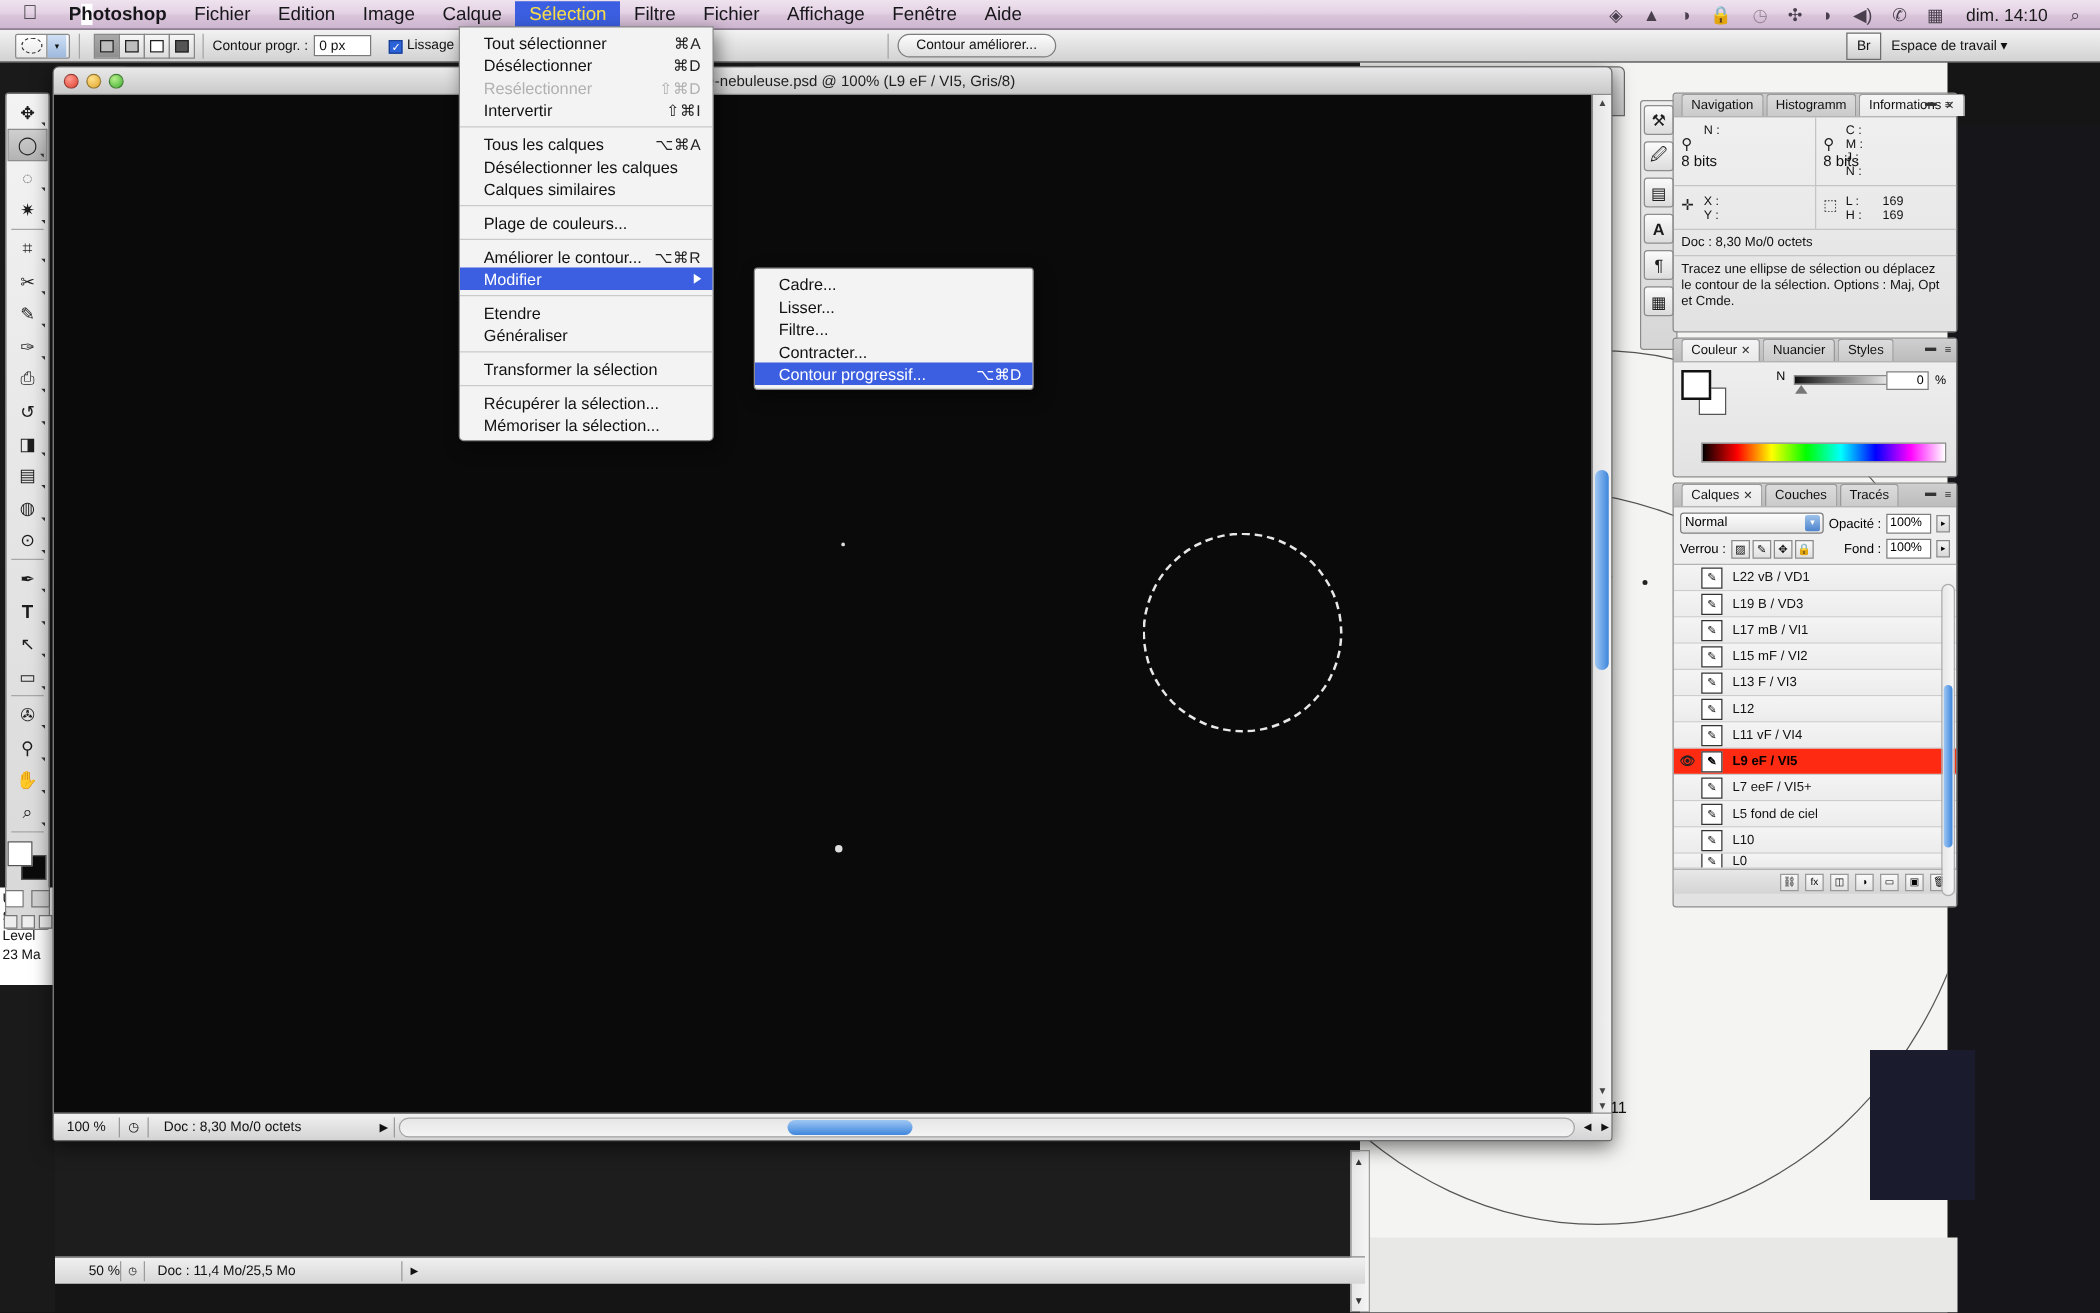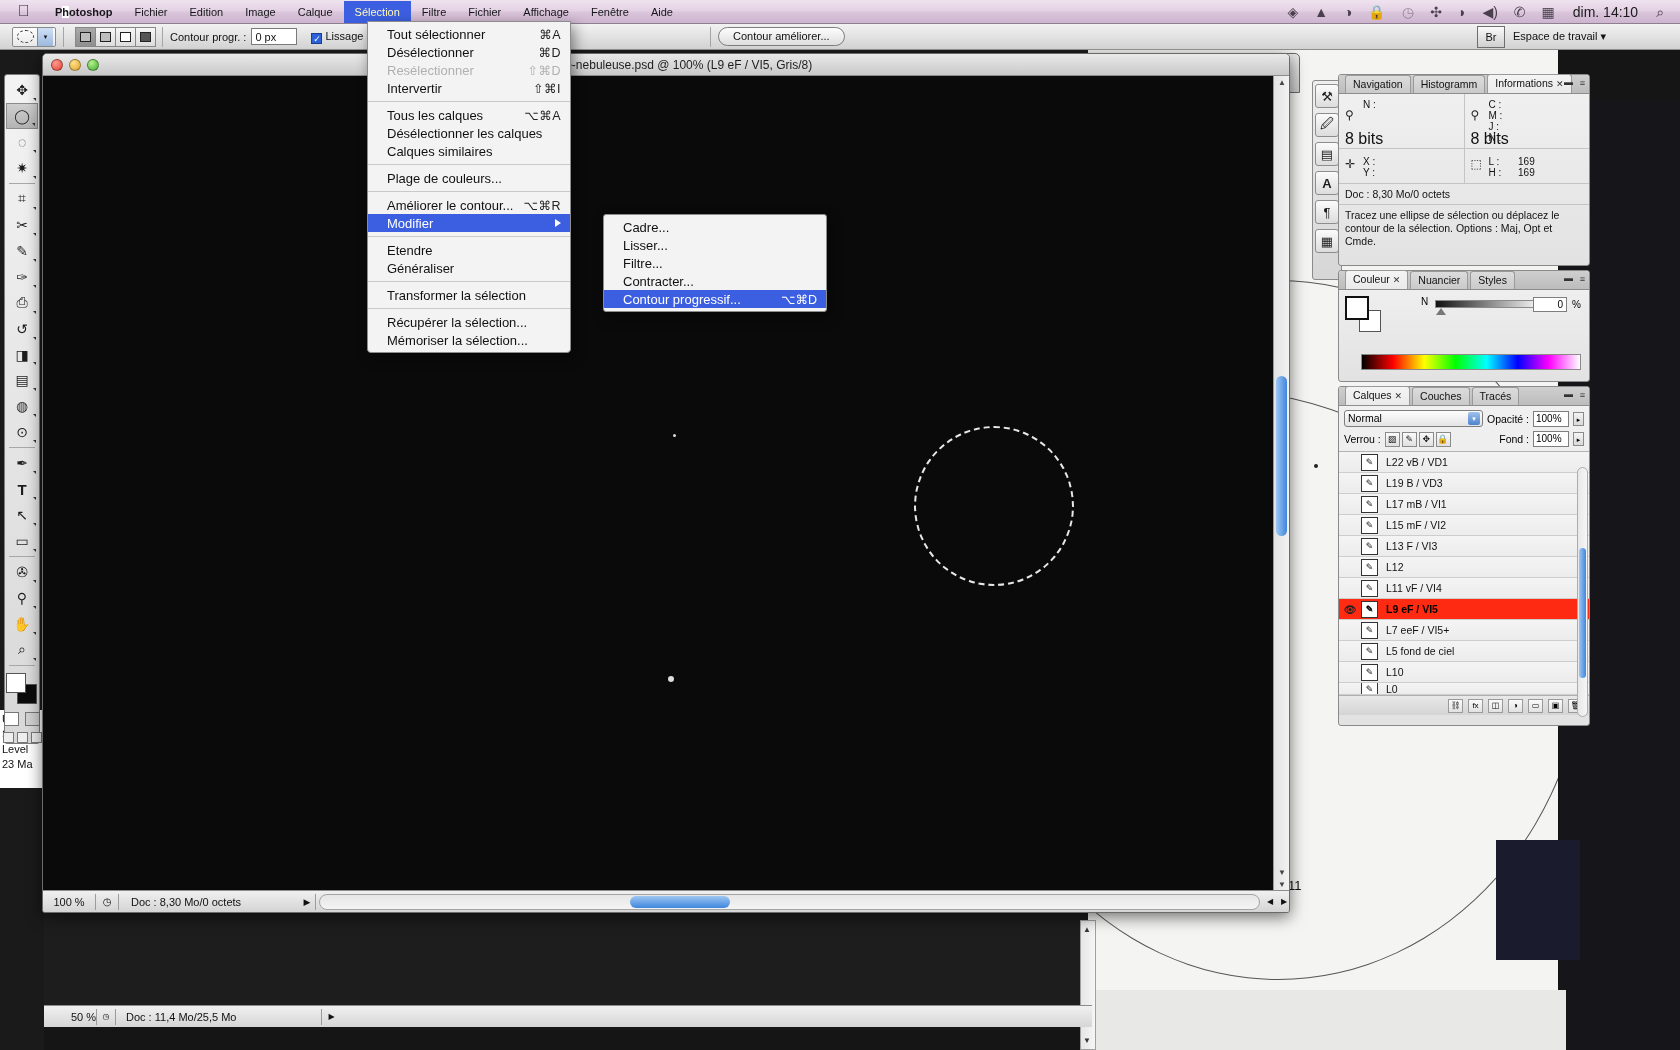--- a/index.html
+++ b/index.html
@@ -13,23 +13,23 @@
 
   
   #menubar {
     position:absolute; left:0; top:0; width:1680px; height:24px;
     background: linear-gradient(to bottom, #efe3ef 0%, #e4d2e4 45%, #d9c4da 55%, #cdb5cf 100%);
     border-bottom:1px solid #8d7f90;
     display:flex; align-items:center;
     z-index: 600;
   }
   #menubar .apple { padding:0 14px 0 18px; font-size:16px; color:#2b2b2b; line-height:1; position:relative; top:-1px;}
-  #menubar .mi { padding:2px 11px; font-size:11px; color:#16161a; white-space:nowrap; line-height:18px;}
+  #menubar .mi { padding:2px 11px; font-size:15px; color:#16161a; white-space:nowrap; line-height:18px;}
   #menubar .mi.bold { font-weight:bold; }
-  #menubar .mi.active { background:#3b5fe0; color:#fef9c3; }
+  #menubar .mi.active { background:#3b5fe0; color:#fde047; }
   #menubar .spacer { flex:1; }
   #menubar .status-ic { padding:0 8px; font-size:14px; color:#4a3f4d; line-height:1;}
   #menubar .clock { padding:0 10px; font-size:14px; color:#1a1a1a; }
   .ps-letter-hl { background:#fff; }
 
   
   #optionsbar {
     position:absolute; left:0; top:24px; width:1680px; height:26px;
     background: linear-gradient(to bottom,#f2f2f2,#d2d2d2);
     border-bottom:1px solid #8e8e8e;
@@ -189,21 +189,21 @@
 
   
   #icon-dock {
     position:absolute; left:1312px; top:80px; width:30px; height:200px;
     background:linear-gradient(to bottom,#efefef,#d6d6d6); border:1px solid #8a8a8a; border-radius:3px;
     z-index:310; display:flex;flex-direction:column;align-items:center;padding-top:3px;
   }
   #icon-dock .ib{width:24px;height:24px;border:1px solid #8d8d8d;border-radius:3px;margin-bottom:5px;
     background:linear-gradient(to bottom,#fbfbfb,#dcdcdc);display:flex;align-items:center;justify-content:center;font-size:13px;color:#1c1c1c;}
 
-  #rightpanels { position:absolute; left:1338px; top:74px; width:252px; height:670px; z-index:320; }
+  #rightpanels { position:absolute; left:1338px; top:74px; width:228px; height:670px; z-index:320; }
   .panel {
     background:linear-gradient(to bottom,#f1f1f1,#e2e2e2);
     border:1px solid #8a8a8a; border-radius:3px; margin-bottom:4px; position:relative;
   }
   .panel .tabs { display:flex; align-items:flex-end; height:19px; padding-left:6px;
      background:linear-gradient(to bottom,#cfcfcf,#bcbcbc); border-bottom:1px solid #8d8d8d;
      border-radius:3px 3px 0 0; position:relative;}
   .panel .tab { font-size:10.5px; color:#111; padding:2px 7px 2px 7px; border:1px solid #9a9a9a;
      border-bottom:none; border-radius:3px 3px 0 0; margin-right:2px; background:linear-gradient(to bottom,#dcdcdc,#cacaca);
      line-height:13px; white-space:nowrap;}
@@ -212,21 +212,21 @@
   .panel .pmenu { position:absolute; right:4px; top:3px; font-size:9px; color:#333;}
   .panel .pclose { position:absolute; right:16px; top:2px; font-size:9px; color:#333;}
 
   
   #info-body { padding:0; font-size:10px; color:#111; }
   .info-row { display:flex; border-bottom:1px solid #c4c4c4; }
   .info-cell { flex:1; padding:5px 6px; position:relative; min-height:52px;}
   .info-cell + .info-cell { border-left:1px solid #c4c4c4; }
   .info-cell .glyph { position:absolute; left:6px; top:14px; font-size:12px; color:#222;}
   .info-cell .lines { margin-left:18px; line-height:11px;}
-  .info-cell .bits { position:absolute; left:6px; bottom:0; font-size:16px;}
+  .info-cell .bits { position:absolute; left:6px; bottom:12px; font-size:12px;}
   #info-doc { padding:4px 6px; font-size:10.5px; border-bottom:1px solid #c4c4c4;}
   #info-hint { padding:4px 6px; font-size:10.5px; line-height:13px; color:#111;}
 
   
   #color-body{ padding:6px; height:86px; position:relative;}
   .swatches{ position:relative; width:40px;height:36px;}
   .swatches .s1{position:absolute;left:0;top:0;width:24px;height:24px;background:#fff;border:2px solid #111;}
   .swatches .s2{position:absolute;left:14px;top:14px;width:22px;height:22px;background:#fff;border:1px solid #555;}
   #color-slider{position:absolute;left:96px;top:10px;right:46px;height:8px;
      background:linear-gradient(to right,#111,#fff);border:1px solid #8a8a8a;}

